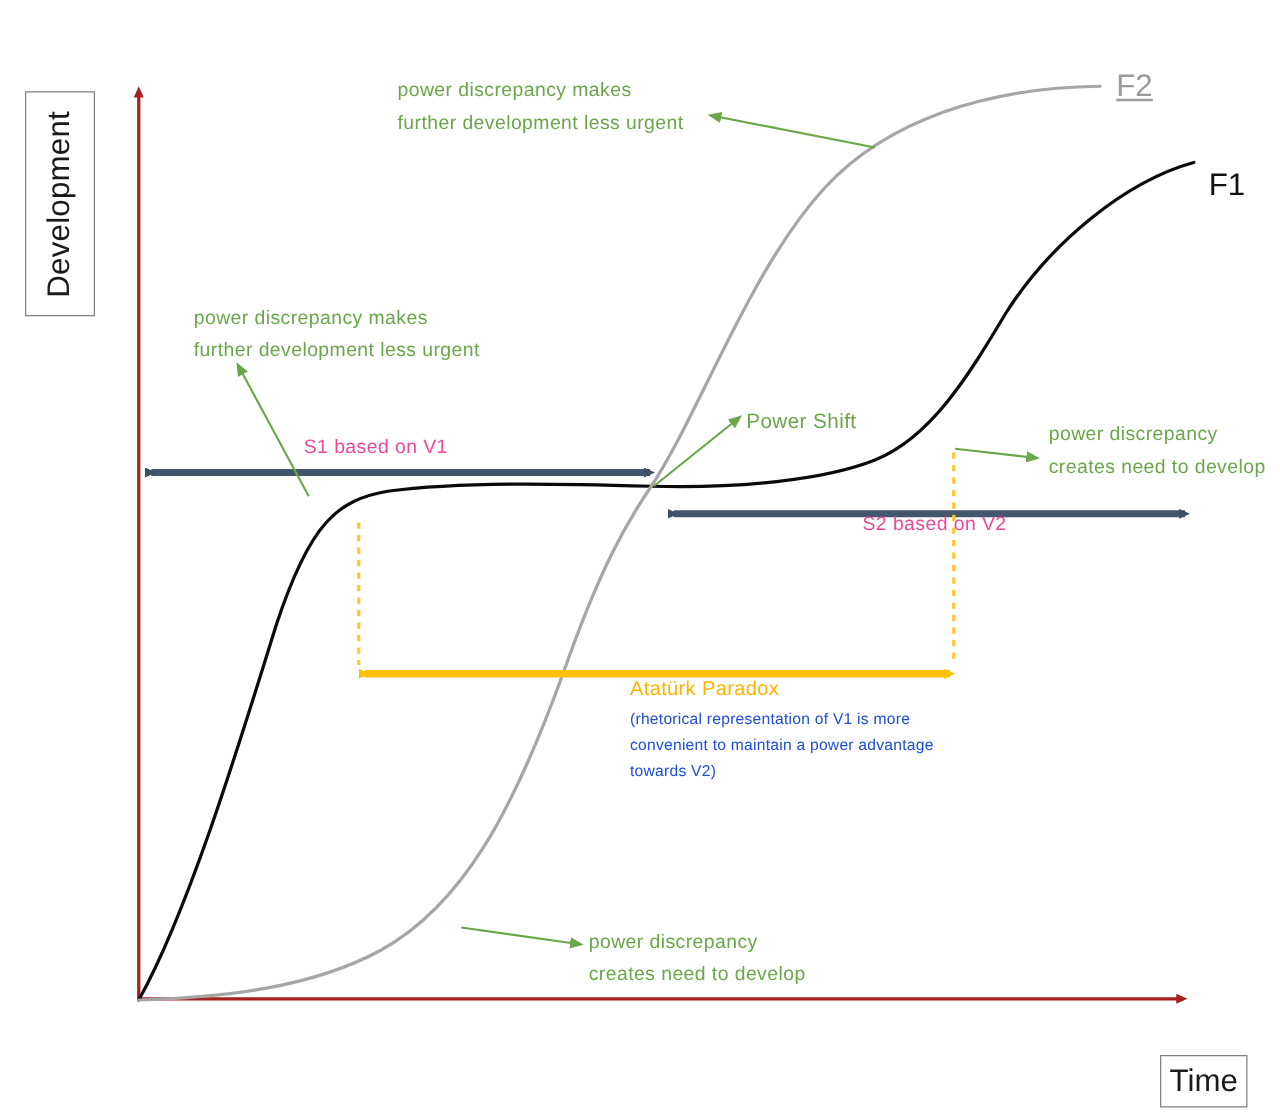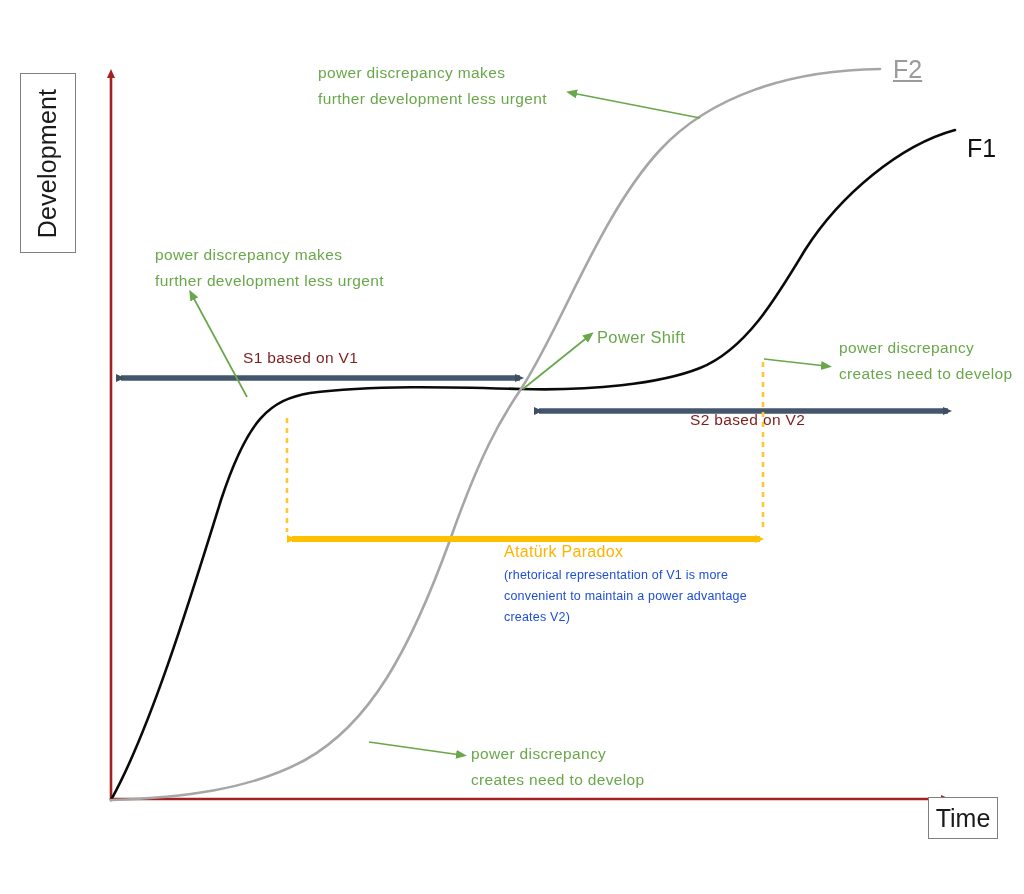--- a/index.html
+++ b/index.html
@@ -10,30 +10,30 @@
 
   
   .axisbox{
     position:absolute;border:1px solid #808080;background:#fff;
     color:#1a1a1a;display:flex;align-items:center;justify-content:center;
   }
   #dev-box{left:20px;top:73px;width:54px;height:178px;}
   #dev-box .txt{
     transform:rotate(-90deg);font-size:25px;letter-spacing:.2px;
   }
-  #time-box{left:928px;top:797px;width:68px;height:40px;}
+  #time-box{left:928px;top:844px;width:68px;height:40px;}
   #time-box .txt{font-size:25px;}
 
   
   .green{color:#69A74A;font-size:15.5px;line-height:26px;letter-spacing:.35px;}
   
   .f2lab{color:#9a9a9a;font-size:25px;text-decoration:underline;}
   .f1lab{color:#111;font-size:25px;}
   
-  .slate{color:#7f1d1d;font-size:15.5px;letter-spacing:.35px;}
+  .slate{color:#ec4899;font-size:15.5px;letter-spacing:.35px;}
   
   .amber-title{color:#FFB300;font-size:16px;letter-spacing:.3px;}
   .amber-body{color:#1d4ed8;font-size:12.5px;line-height:21px;letter-spacing:.2px;}
 </style>
 </head>
 <body>
 
 <div id="stage">
 
   <svg width="1024" height="894">
@@ -124,16 +124,16 @@
     <div>creates  need  to  develop</div>
   </div>
 
   <div class="lbl slate" style="left:243px;top:349px;">S1  based  on  V1</div>
   <div class="lbl slate" style="left:690px;top:411px;">S2  based  on  V2</div>
 
   <div class="lbl" style="left:504px;top:543px;">
     <div class="amber-title">Atatürk  Paradox</div>
     <div class="amber-body" style="margin-top:4px;">(rhetorical  representation  of  V1  is  more</div>
     <div class="amber-body">convenient  to  maintain  a  power  advantage</div>
-    <div class="amber-body">creates  V2)</div>
+    <div class="amber-body">towards  V2)</div>
   </div>
 
 </div>
 
 </body></html>

